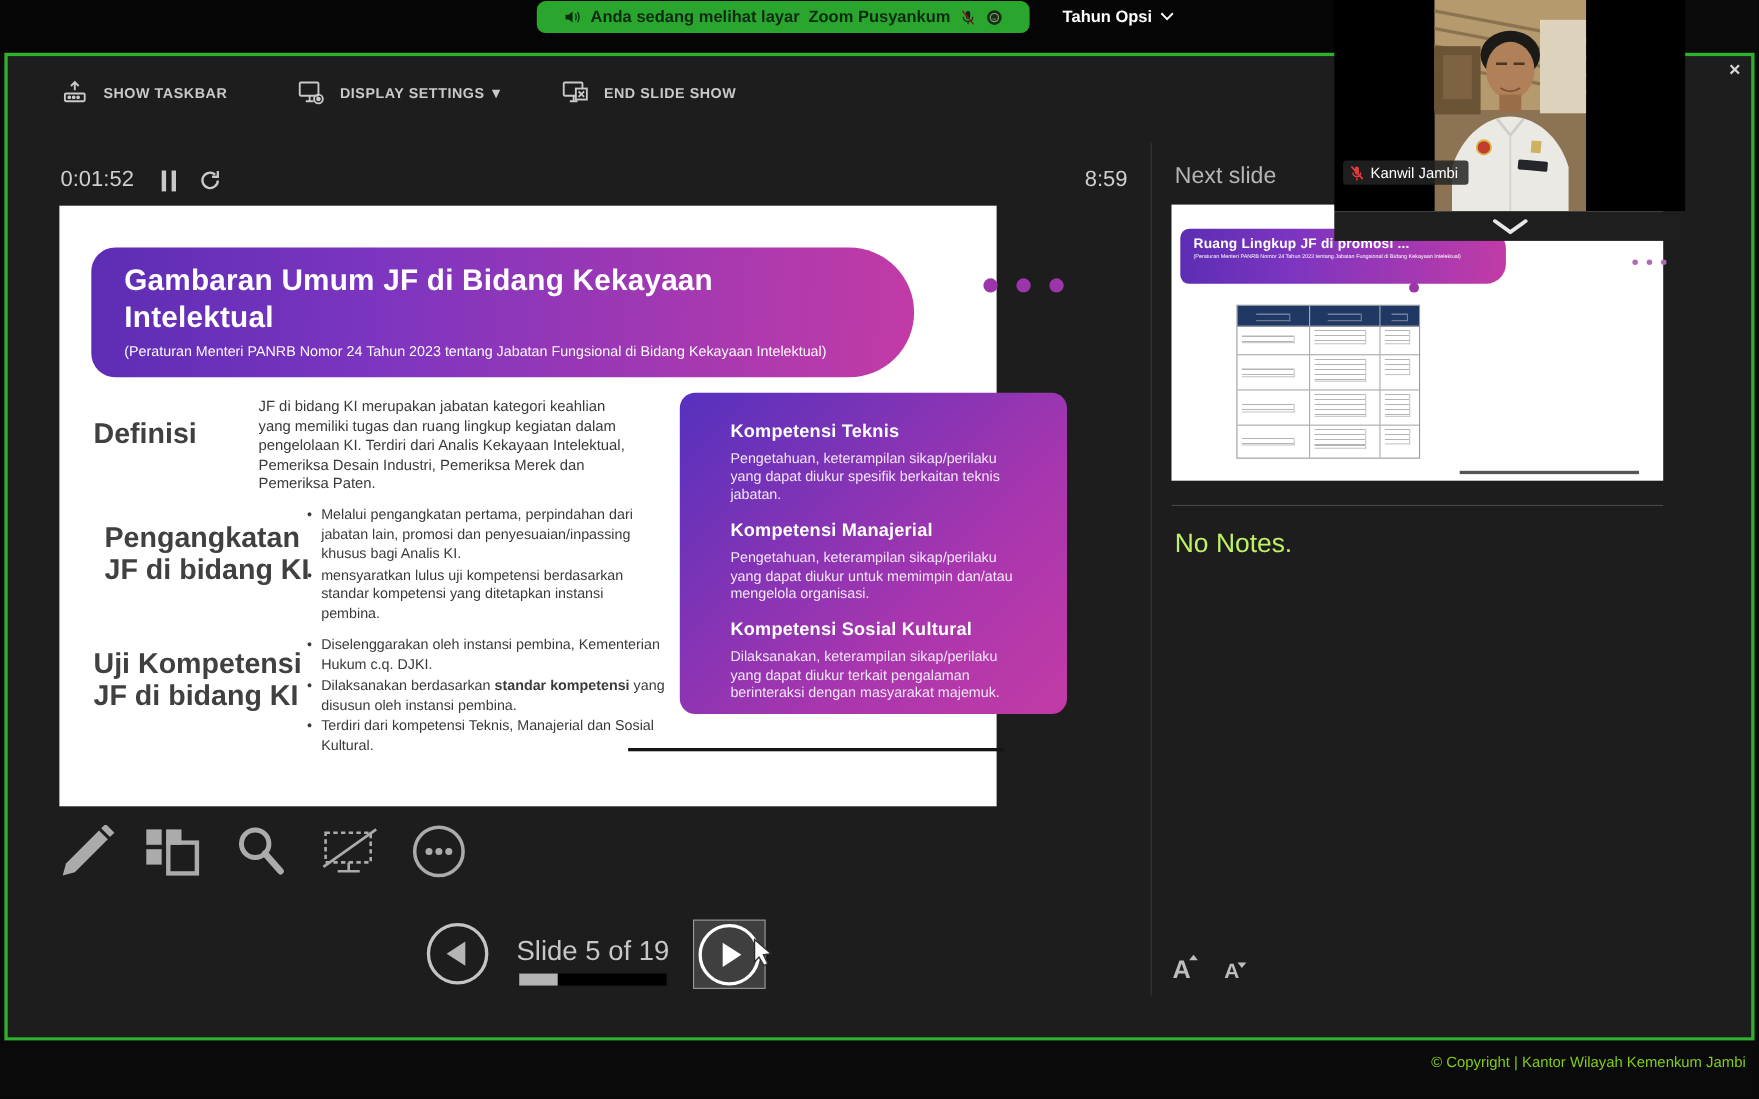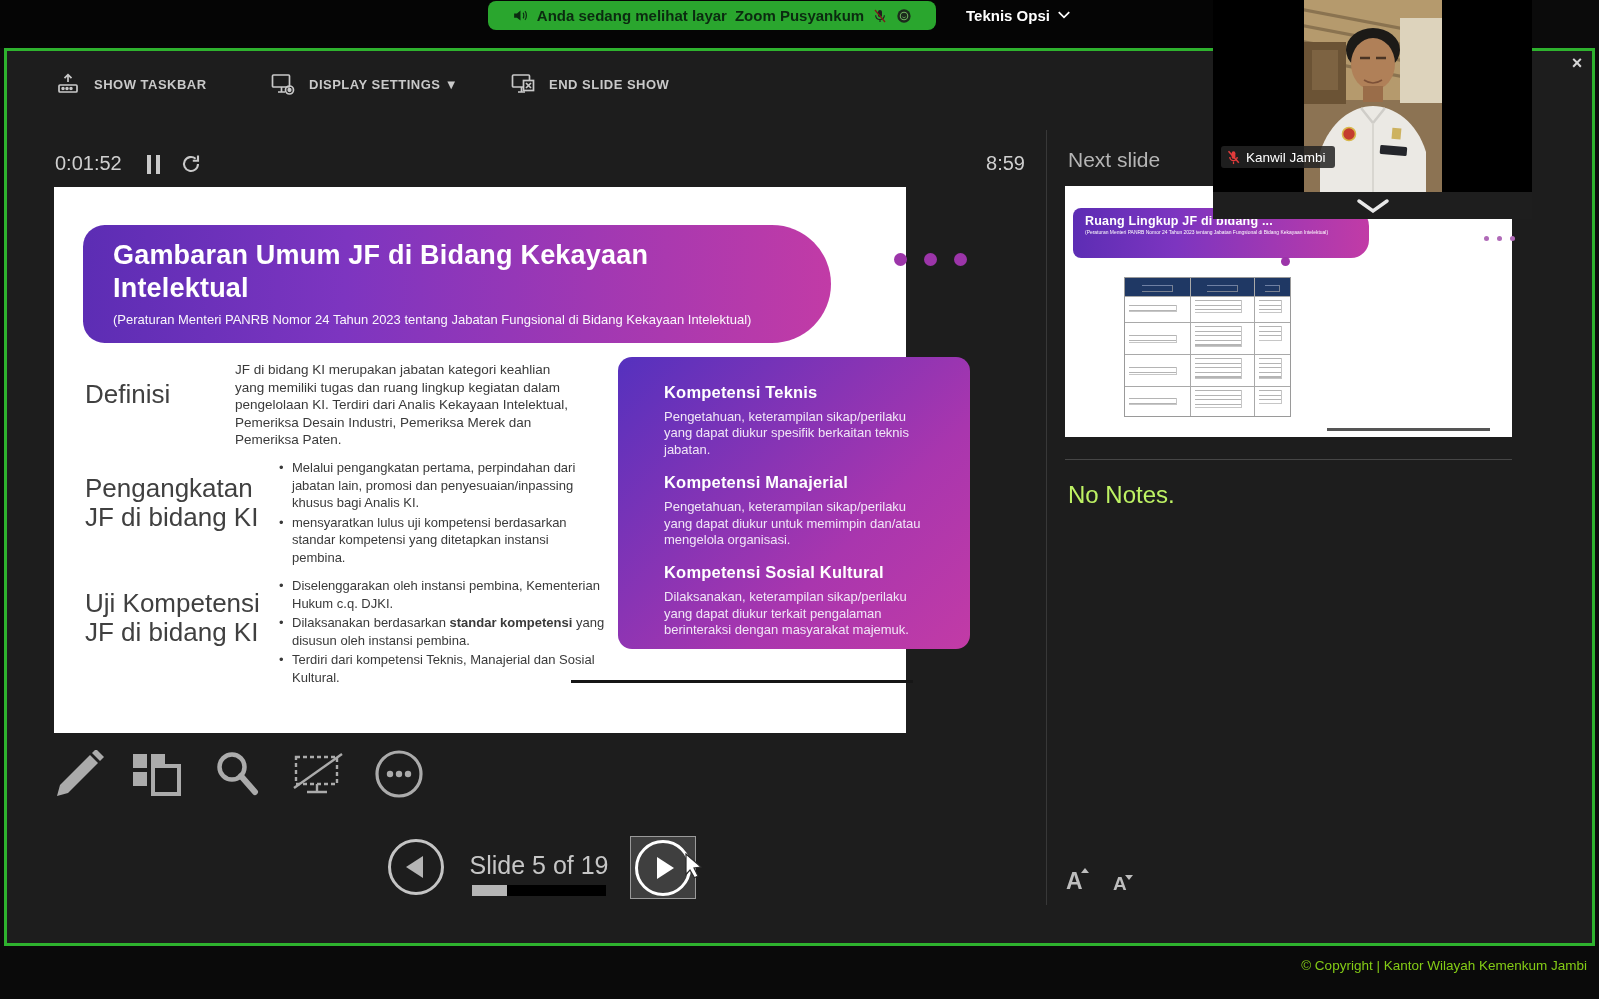--- a/index.html
+++ b/index.html
@@ -30,21 +30,21 @@
 
   
   .slide { position:absolute; left:54px; top:187px; width:852px; height:546px; background:#fff; }
   .banner { position:absolute; left:29px; top:38px; width:748px; height:118px;
     background:linear-gradient(93deg,#5c2db4 0%,#7d35c0 35%,#c23ba6 100%);
     border-radius:22px 60px 60px 22px; color:#fff; padding:14px 40px 0 30px; }
   .banner h1 { font-size:27px; line-height:33px; font-weight:bold; width:600px; letter-spacing:.2px; }
   .banner p { font-size:13px; line-height:17px; margin-top:6px; width:645px; opacity:.96; }
   .slide-dots { position:absolute; left:840px; top:66px; display:flex; gap:17px; }
   .slide-dots i { width:13px; height:13px; border-radius:50%; background:#9c35a9; }
-  .sec-label { position:absolute; color:#404040; font-size:26px; line-height:29px; }
+  .sec-label { position:absolute; color:#404040; font-size:26px; line-height:29px;font-weight:bold; }
   .sec-body { position:absolute; color:#3a3a3a; font-size:13.5px; line-height:17.6px; }
   .bullets { position:absolute; list-style:none; color:#3a3a3a; font-size:13px; line-height:17.6px; }
   .bullets li { position:relative; padding-left:13px; margin-bottom:2px; }
   .bullets li::before { content:"•"; position:absolute; left:0; }
   .comp-box { position:absolute; left:564px; top:170px; width:352px; height:292px; border-radius:14px;
     background:linear-gradient(135deg,#5531be 0%,#a936ae 65%,#c23ba6 100%);
     padding:26px 34px 0 46px; color:#fff; }
   .comp-box h3 { font-size:16.5px; font-weight:bold; margin:0 0 7px; letter-spacing:.2px; }
   .comp-box p { font-size:13px; line-height:16.4px; margin:0 0 15px; color:#f1e6f7; }
   .underline { position:absolute; left:517px; top:493px; width:342px; height:3px; background:#161616; }
@@ -122,21 +122,21 @@
           <line x1="12" y1="17.5" x2="12" y2="21" stroke="#1e1e1e" stroke-width="1.7"></line>
           <line x1="4.5" y1="3" x2="19.5" y2="21" stroke="#7d1b1b" stroke-width="2"></line>
         </svg>
       <svg width="16" height="16" viewBox="0 0 24 24">
           <circle cx="12" cy="12" r="10" fill="#1c2a1c"></circle>
           <circle cx="12" cy="12" r="5.6" fill="none" stroke="#6fae5f" stroke-width="1.6"></circle>
           <path d="M9.5 13.2c1.6 1.6 3.4 1.6 5 0" stroke="#6fae5f" stroke-width="1.2" fill="none"></path>
         </svg>
     </div>
     <div class="opts-btn">
-      <span>Teknis Opsi</span>
+      <span>Tahun Opsi</span>
       <svg width="14" height="10" viewBox="0 0 24 16">
           <path d="M3 3l9 9 9-9" stroke="#fff" stroke-width="3" fill="none"></path>
         </svg>
     </div>
   </div>
 
   <div class="share-frame"></div>
 
   <div class="ppt-tool" style="left:55px;top:71px;align-items:center;">
     <svg width="26" height="26" viewBox="0 0 26 26" fill="none" stroke="#c9c9c9" stroke-width="1.7">
@@ -187,21 +187,21 @@
     </div>
     <div class="slide-dots">
         <i></i>
         <i></i>
         <i></i>
       </div>
 
     <div class="sec-label" style="left:31px;top:193px;">Definisi</div>
     <div class="sec-body" style="left:181px;top:174px;width:338px;">JF di bidang KI merupakan jabatan kategori keahlian yang memiliki tugas dan ruang lingkup kegiatan dalam pengelolaan KI. Terdiri dari Analis Kekayaan Intelektual, Pemeriksa Desain Industri, Pemeriksa Merek dan Pemeriksa Paten.</div>
 
-    <div class="sec-label" style="left:31px;top:287px;width:190px;">Pengangkatan JF di bidang KI</div>
+    <div class="sec-label" style="left:41px;top:287px;width:190px;">Pengangkatan JF di bidang KI</div>
     <ul class="bullets" style="left:225px;top:272px;width:322px;">
       <li>Melalui pengangkatan pertama, perpindahan dari jabatan lain, promosi dan penyesuaian/inpassing khusus bagi Analis KI.</li>
       <li>mensyaratkan lulus uji kompetensi berdasarkan standar kompetensi yang ditetapkan instansi pembina.</li>
     </ul>
 
     <div class="sec-label" style="left:31px;top:402px;width:190px;">Uji Kompetensi JF di bidang KI</div>
     <ul class="bullets" style="left:225px;top:390px;width:330px;">
       <li>Diselenggarakan oleh instansi pembina, Kementerian Hukum c.q. DJKI.</li>
       <li><span>Dilaksanakan berdasarkan </span><b>standar kompetensi</b><span> yang disusun oleh instansi pembina.</span></li>
       <li>Terdiri dari kompetensi Teknis, Manajerial dan Sosial Kultural.</li>
@@ -269,21 +269,21 @@
     </div>
   <svg style="position:absolute;left:682px;top:853px;z-index:30;" width="24" height="26" viewBox="0 0 24 26">
       <path d="M4 1l15 13-7 1 4 8-3.5 1.7L8 17l-4 4.5z" fill="#fff" stroke="#2b2b2b" stroke-width="1.2"></path>
     </svg>
 
   <div class="v-divider"></div>
   <div class="panel-h" style="left:1068px;top:148px;font-size:21px;">Next slide</div>
 
   <div class="thumb">
     <div class="thumb-banner">
-      <h4>Ruang Lingkup JF di bidang ...</h4>
+      <h4>Ruang Lingkup JF di promosi ...</h4>
       <p>(Peraturan Menteri PANRB Nomor 24 Tahun 2023 tentang Jabatan Fungsional di Bidang Kekayaan Intelektual)</p>
     </div>
     <span class="thumb-dot"></span>
     <div class="thumb-dots3">
         <i></i>
         <i></i>
         <i></i>
       </div>
     <div class="mini-table">
       <div class="hd">

